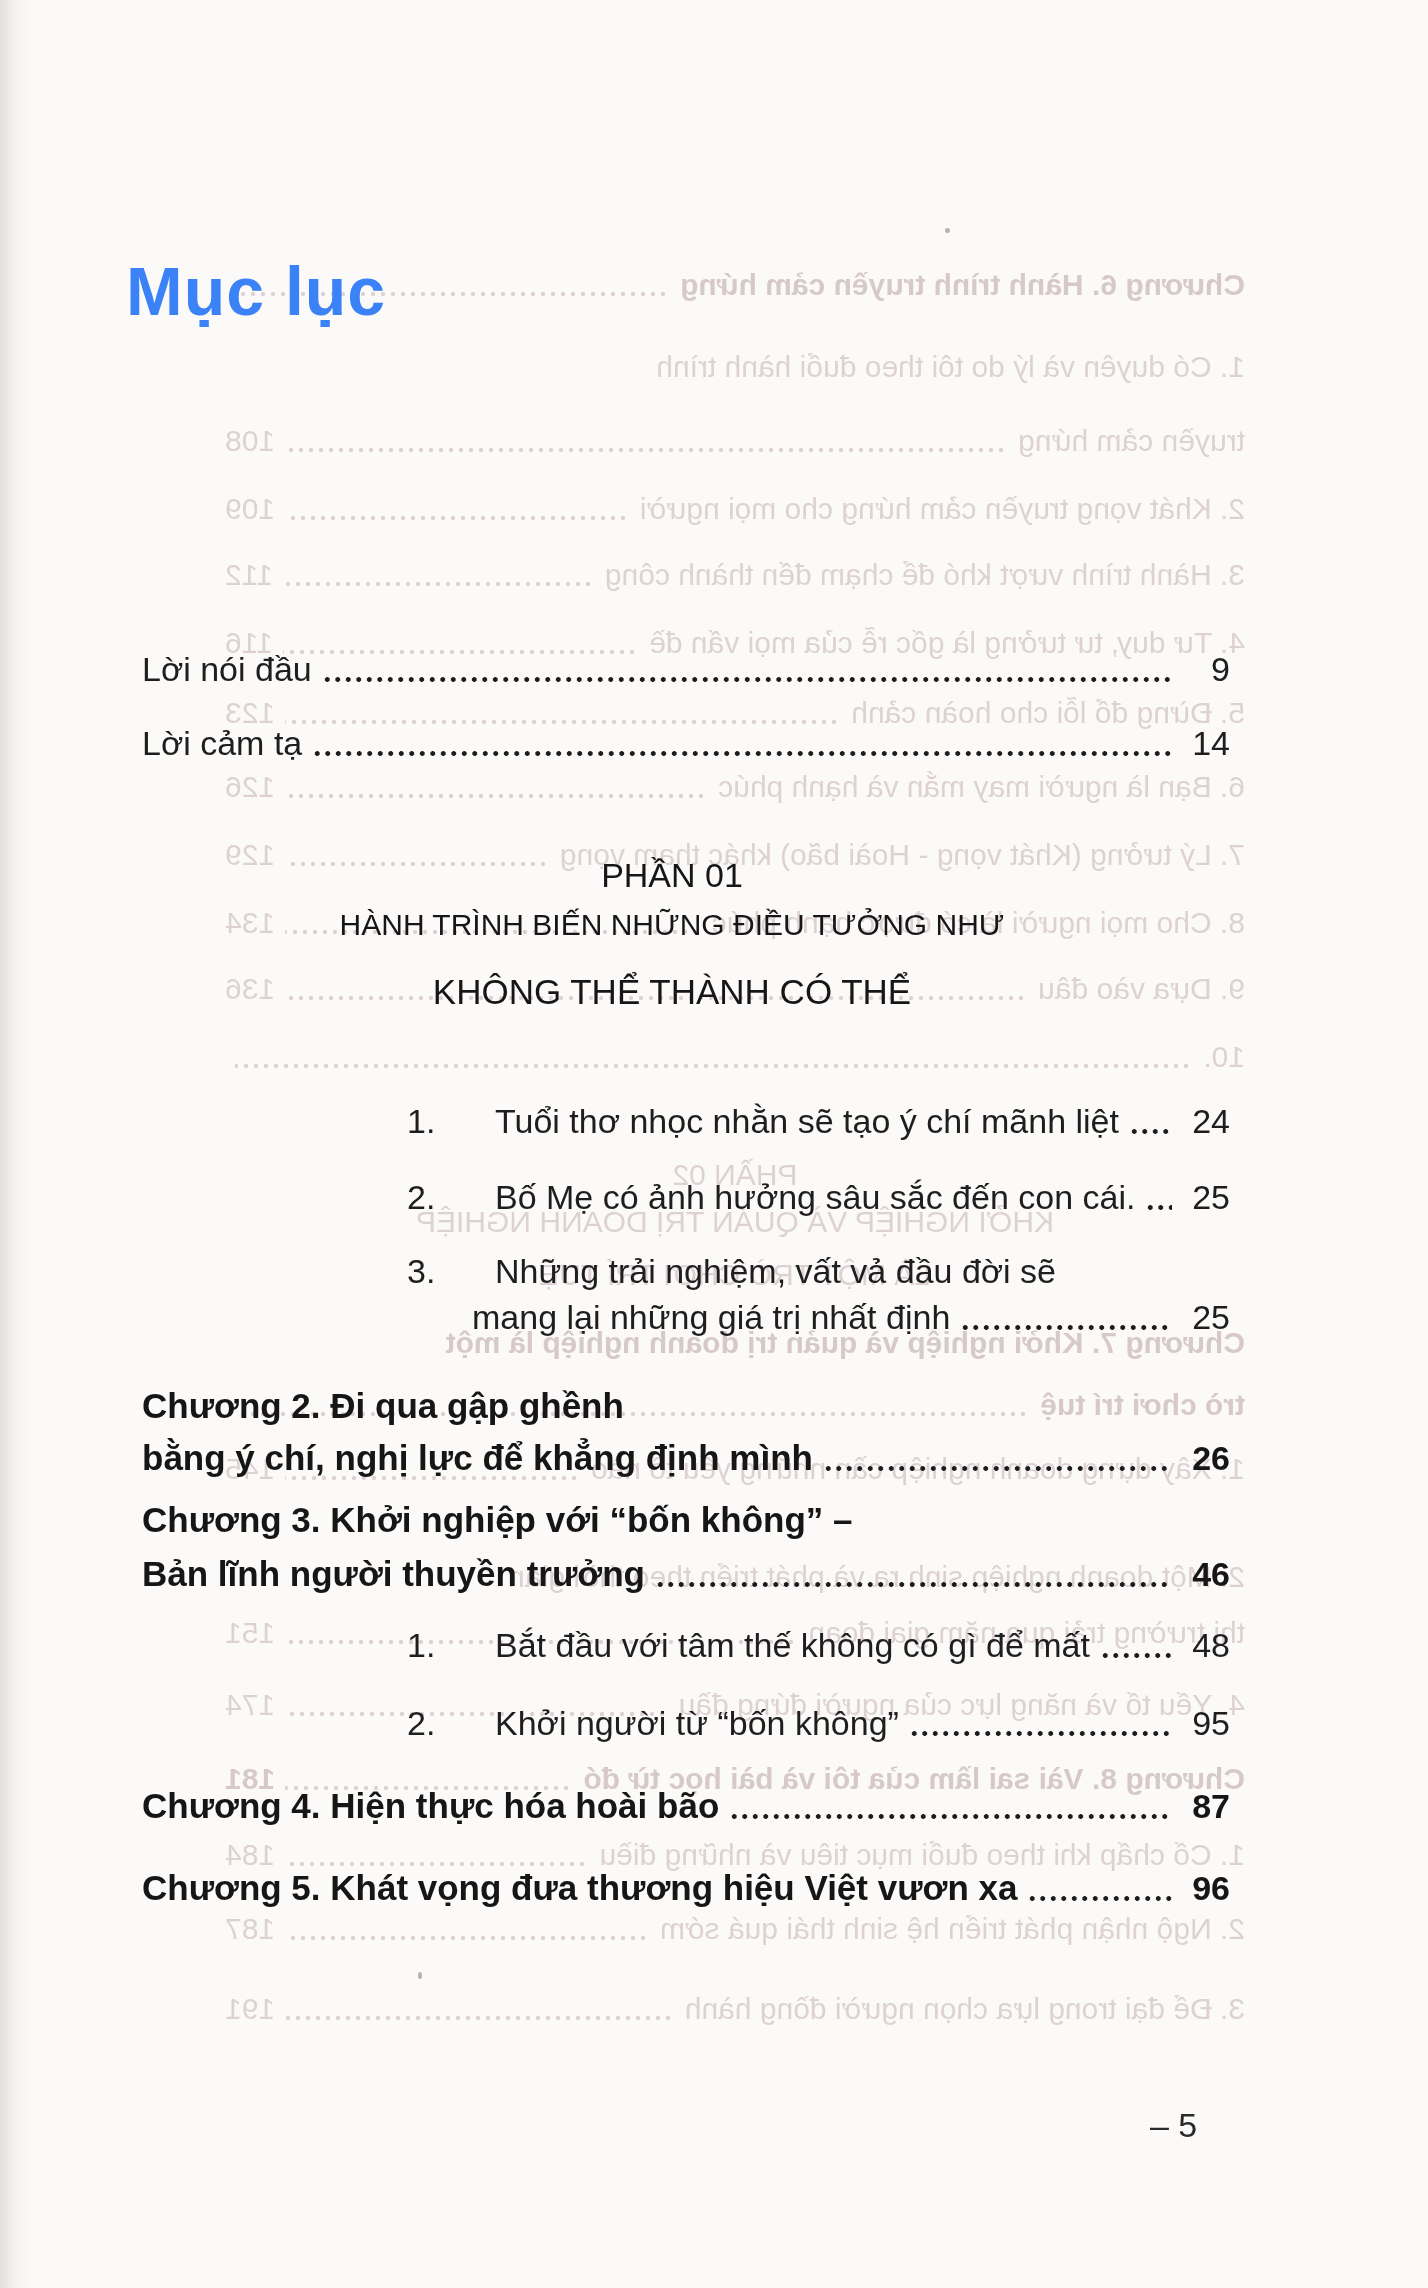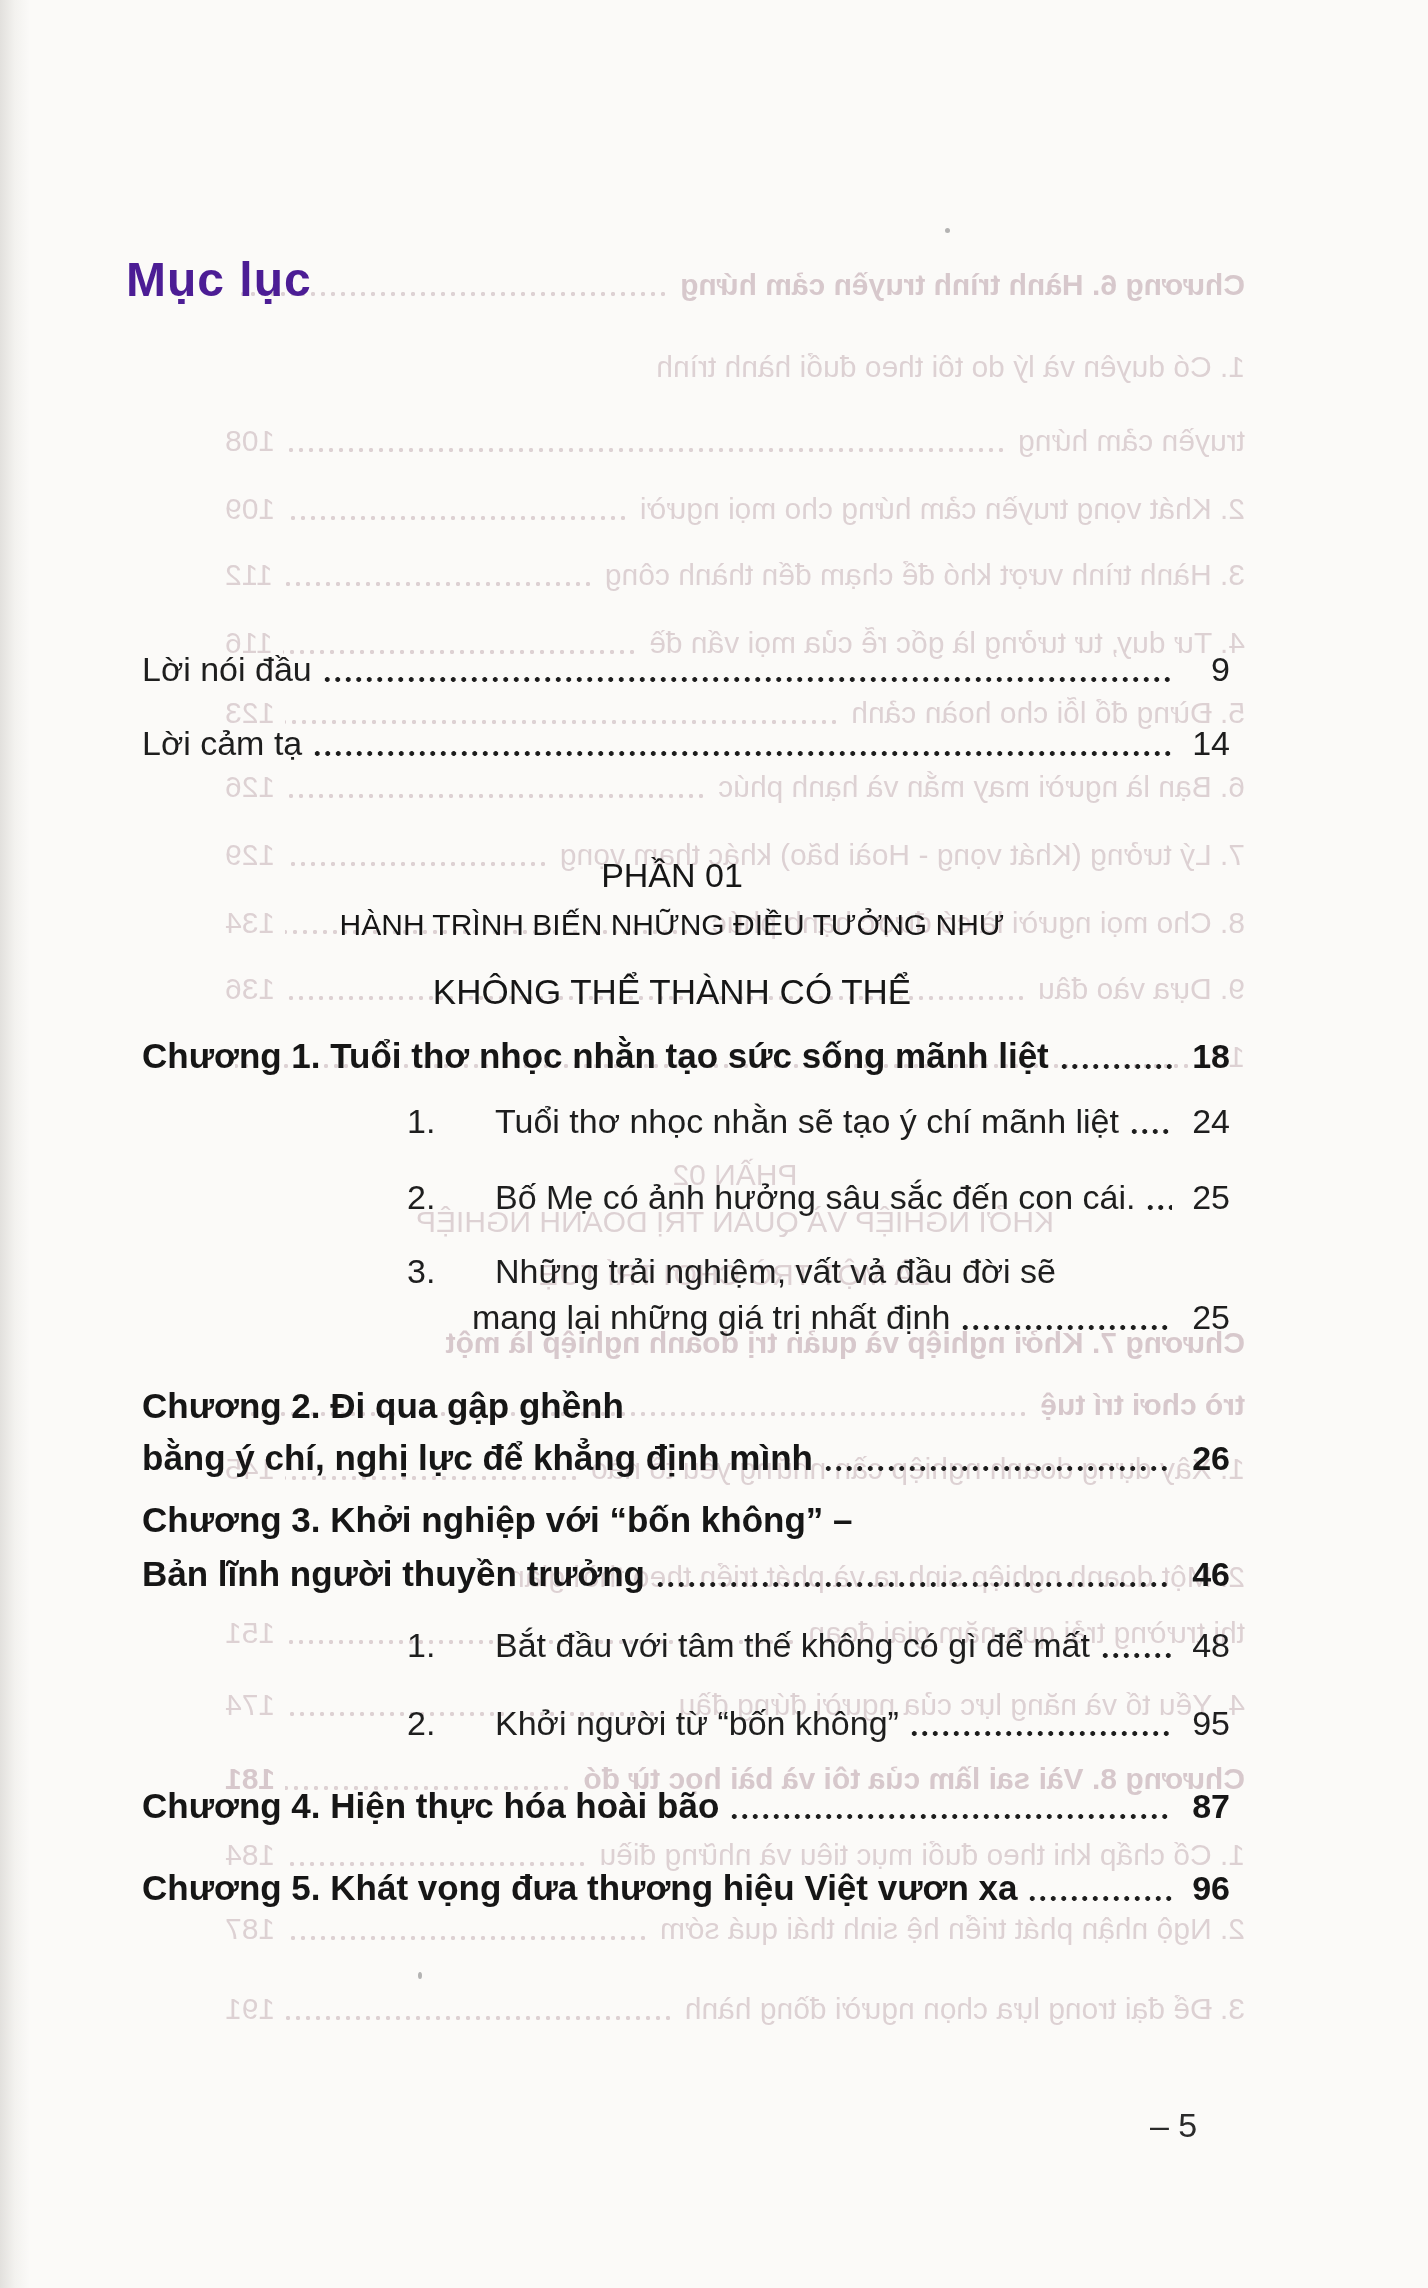--- a/index.html
+++ b/index.html
@@ -24,22 +24,22 @@
     color:#cbb9be;opacity:.62;white-space:nowrap;
   }
   .ghost.gb{font-weight:bold;color:#c2abb2;}
   .ghost.gc{display:block;text-align:center;white-space:nowrap;}
   .gdots{flex:1;height:8px;margin:0 10px 5px 12px;
     background-image:radial-gradient(circle,#cbb9be 1.9px,rgba(0,0,0,0) 2.4px);
     background-size:10px 8px;background-repeat:repeat-x;background-position:left bottom;}
   .gpg{min-width:46px;text-align:right;}
 
   
-  #title{position:absolute;left:126px;top:252px;font-size:48px;font-weight:bold;
-    letter-spacing:1px;color:#4c1d95;}
+  #title{position:absolute;left:126px;top:252px;font-size:68px;font-weight:bold;
+    letter-spacing:1px;color:#3b82f6;}
   #toc{position:absolute;left:105px;top:0;width:1088px;height:100%;margin-left:37px;}
   .row{position:absolute;left:0;right:0;display:flex;align-items:flex-end;
     font-size:34px;line-height:1.12;white-space:nowrap;}
   .row .dots{flex:1;height:9px;margin:0 6px 4px 10px;
     background-image:radial-gradient(circle,#1b1b1b 2.1px,rgba(0,0,0,0) 2.6px);
     background-size:10.5px 9px;background-repeat:repeat-x;background-position:left bottom;}
   .row .pg{min-width:52px;text-align:right;font-size:34px;}
   .chapter{font-weight:bold;font-size:35px;color:#161616;}
   .sub .num{width:88px;flex:0 0 auto;}
   .sub{padding-left:265px;}
@@ -172,25 +172,20 @@
     <div class="row" style="top:724px">
       <span>Lời cảm tạ</span>
       <span class="dots"></span>
       <span class="pg">14</span>
     </div>
 
     <div class="part-line" style="top:856px;font-size:34px">PHẦN 01</div>
     <div class="part-line" style="top:908px;font-size:30px">HÀNH TRÌNH BIẾN NHỮNG ĐIỀU TƯỞNG NHƯ</div>
     <div class="part-line" style="top:972px;font-size:35px">KHÔNG THỂ THÀNH CÓ THỂ</div>
 
-    <div class="row chapter" style="top:1036px">
-      <span>Chương 1. Tuổi thơ nhọc nhằn tạo sức sống mãnh liệt</span>
-      <span class="dots"></span>
-      <span class="pg">18</span>
-    </div>
 
     <div class="row sub" style="top:1102px">
       <span class="num">1.</span>
       <span>Tuổi thơ nhọc nhằn sẽ tạo ý chí mãnh liệt</span>
       <span class="dots"></span>
       <span class="pg">24</span>
     </div>
     <div class="row sub" style="top:1178px">
       <span class="num">2.</span>
       <span>Bố Mẹ có ảnh hưởng sâu sắc đến con cái.</span>

